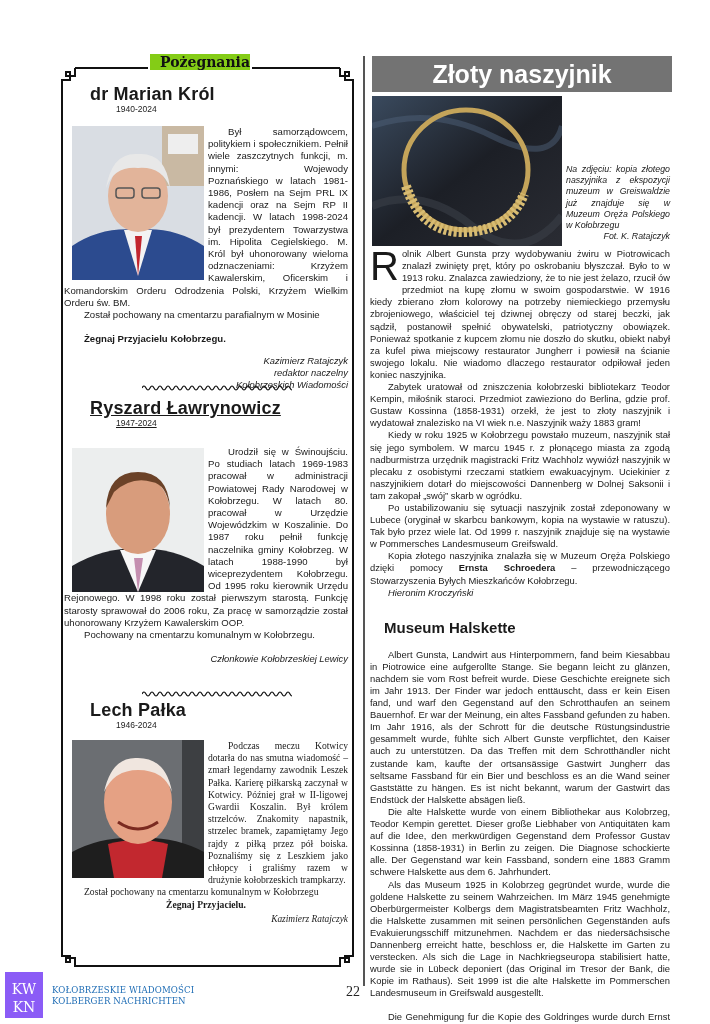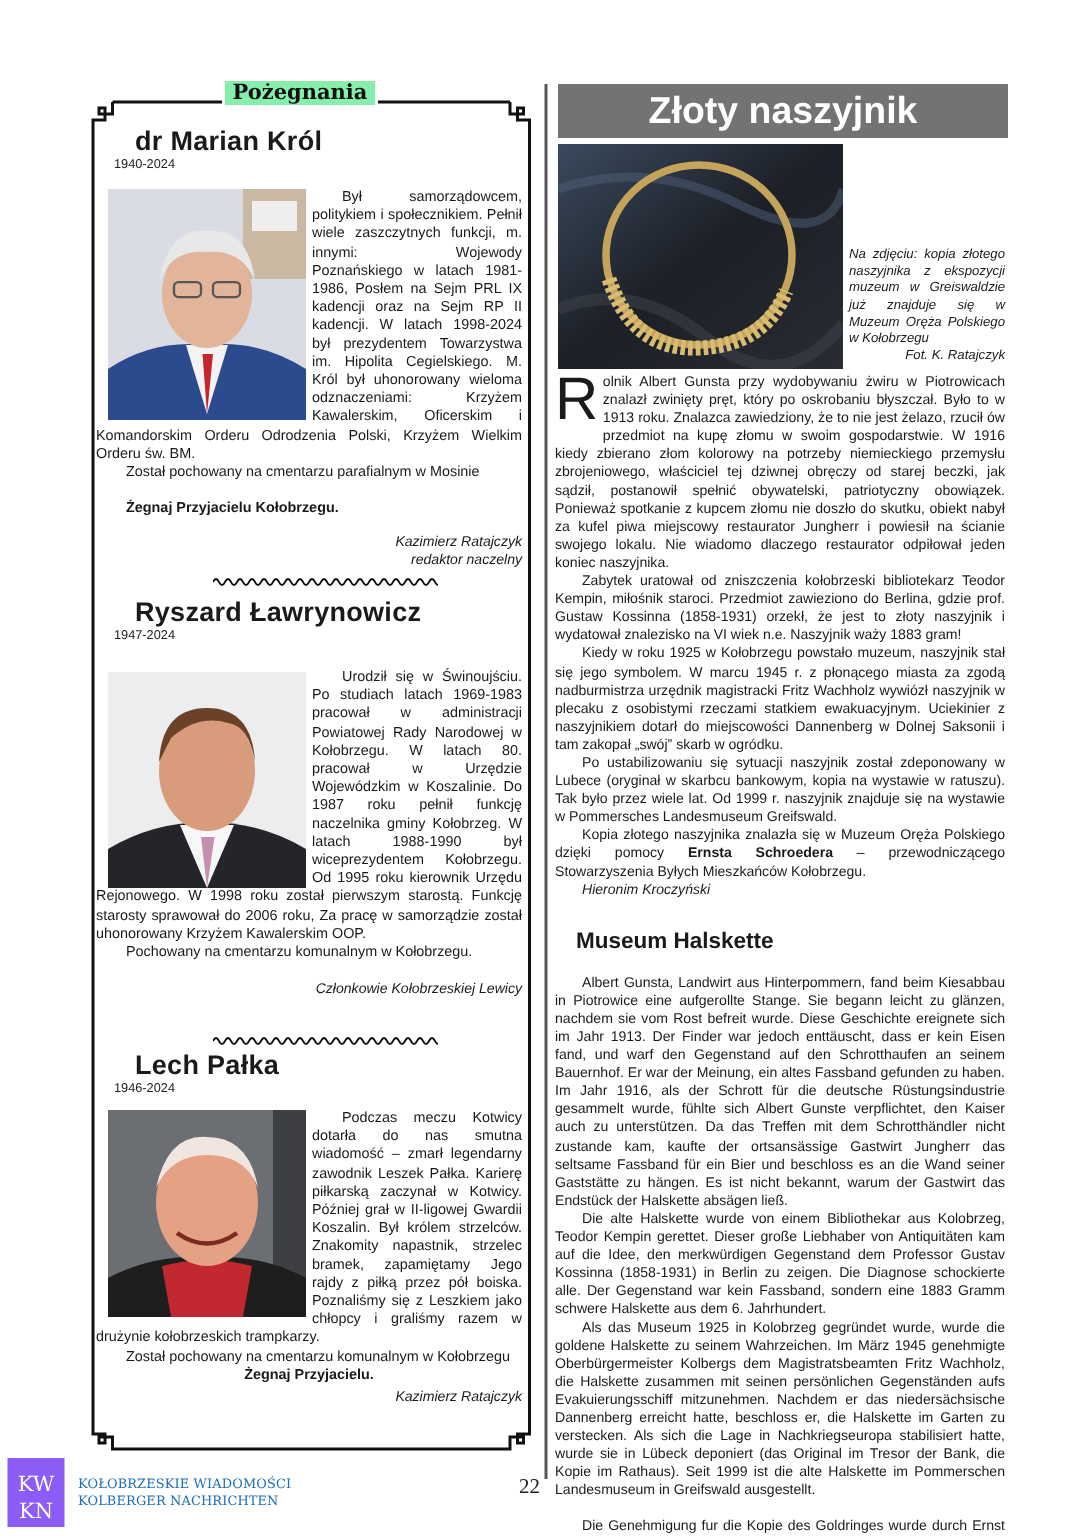--- a/index.html
+++ b/index.html
@@ -2,27 +2,27 @@
 <html><head>
 <meta charset="utf-8">
 <style>
   * { box-sizing: border-box; margin: 0; padding: 0; }
   html, body { width: 710px; height: 1024px; background: #ffffff; overflow: hidden; }
   body { position: relative; font-family: "Liberation Sans", sans-serif; color: #1a1a1a; }
 
   
   .frame-svg { position: absolute; left: 0; top: 0; width: 710px; height: 1024px; pointer-events: none; }
   .section-title {
-    position: absolute; left: 150px; top: 54px; width: 100px; text-align: center;
-    font-family: "DejaVu Serif", serif; font-weight: bold; font-size: 14px; background: #86efac; color: #111;
+    position: absolute; left: 150px; top: 54px; width: 100px; text-align: right;
+    font-family: "DejaVu Serif", serif; font-weight: bold; font-size: 14px; background: #84cc16; color: #111;
   }
   .left-col { position: absolute; left: 64px; top: 80px; width: 284px; font-size: 9.6px; line-height: 12.2px; }
   .obit { position: absolute; left: 0; width: 284px; }
   .obit-name { font-size: 18px; font-weight: bold; letter-spacing: 0.2px; line-height: 20px; padding-left: 26px; }
-  .obit-years { font-size: 8.5px; color: #222; padding-left: 12px; line-height: 10px; }
+  .obit-years { font-size: 8.5px; color: #222; padding-left: 12px; line-height: 10px; margin-left: 40px; }
   .photo { position: absolute; left: 8px; width: 132px; overflow: hidden; }
   .obit-text { position: absolute; left: 0; width: 284px; text-align: justify; }
   .obit-text p { text-indent: 20px; }
   .float-pad { float: left; width: 144px; height: 154px; }
   .sig { text-align: right; font-style: italic; font-size: 9.4px; line-height: 12px; }
   .farewell { font-weight: bold; }
   .wave { position: absolute; left: 78px; width: 150px; height: 8px; }
 
   
   .vline { position: absolute; left: 363px; top: 56px; width: 2px; height: 930px; background: #555; }
@@ -84,28 +84,29 @@
     </svg>
   </div>
   <div class="obit-text" style="top:46px;">
     <div class="float-pad" style="height:154px;"></div>
     <p>Był samorządowcem, politykiem i społecznikiem. Pełnił wiele zaszczytnych funkcji, m. innymi: Wojewody Poznańskiego w latach 1981-1986, Posłem na Sejm PRL IX kadencji oraz na Sejm RP II kadencji. W latach 1998-2024 był prezydentem Towarzystwa im. Hipolita Cegielskiego. M. Król był uhonorowany wieloma odznaczeniami: Krzyżem Kawalerskim, Oficerskim i Komandorskim Orderu Odrodzenia Polski, Krzyżem Wielkim Orderu św. BM.</p>
     <p>Został pochowany na cmentarzu parafialnym w Mosinie</p>
     <p class="farewell" style="text-indent:20px;margin-top:12px;">Żegnaj Przyjacielu Kołobrzegu.</p>
     <div class="sig" style="margin-top:10px;">
       <div>Kazimierz Ratajczyk</div>
       <div>redaktor naczelny</div>
+      <div>Kołobrzeskich Wiadomości</div>
     </div>
   </div>
 
   <svg class="wave" style="top:304px;" viewBox="0 0 150 8">
     <path id="wv1" fill="none" stroke="#111" stroke-width="1.2" d="M0 4 q2 -4 4 0 t4 0 q2 -4 4 0 t4 0 q2 -4 4 0 t4 0 q2 -4 4 0 t4 0 q2 -4 4 0 t4 0 q2 -4 4 0 t4 0 q2 -4 4 0 t4 0 q2 -4 4 0 t4 0 q2 -4 4 0 t4 0 q2 -4 4 0 t4 0 q2 -4 4 0 t4 0 q2 -4 4 0 t4 0 q2 -4 4 0 t4 0 q2 -4 4 0 t4 0 q2 -4 4 0 t4 0 q2 -4 4 0 t4 0 q2 -4 4 0 t4 0 q2 -4 4 0 t4 0 q2 -4 4 0 t4 0"></path>
   </svg>
 
-  <div class="obit" style="top:318px;">
+  <div class="obit" style="top:318px;text-decoration:underline;">
     <div class="obit-name">Ryszard Ławrynowicz</div>
     <div class="obit-years">1947-2024</div>
   </div>
   <div class="photo" style="top:368px;height:144px;">
     <svg width="132" height="144" viewBox="0 0 132 144">
       <rect width="132" height="144" fill="#eceeee"></rect>
       <path d="M0 144 V118 Q30 100 66 100 Q102 100 132 118 V144 Z" fill="#23252b"></path>
       <path d="M48 102 L66 144 L84 102 Z" fill="#f7f7f7"></path>
       <path d="M62 110 L66 144 L71 110 Z" fill="#c48fb0"></path>
       <ellipse cx="66" cy="66" rx="32" ry="40" fill="#d89c7c"></ellipse>
@@ -133,21 +134,21 @@
     <svg width="132" height="138" viewBox="0 0 132 138">
       <rect width="132" height="138" fill="#6b6e72"></rect>
       <rect x="110" y="0" width="22" height="138" fill="#3d3f42"></rect>
       <path d="M0 138 V112 Q30 96 66 98 Q102 96 132 112 V138 Z" fill="#1e1e1e"></path>
       <path d="M36 104 Q66 96 96 104 L90 138 L42 138 Z" fill="#c2282f"></path>
       <ellipse cx="66" cy="62" rx="34" ry="42" fill="#e5a184"></ellipse>
       <path d="M32 52 Q40 16 66 18 Q94 18 100 52 Q92 30 66 30 Q42 30 32 52Z" fill="#f0e6df"></path>
       <path d="M46 82 Q66 96 86 82" fill="none" stroke="#7a2a20" stroke-width="3"></path>
     </svg>
   </div>
-  <div class="obit-text" style="top:660px;">
+  <div class="obit-text" style="top:660px;font-family:Liberation Serif, serif;">
     <div class="float-pad" style="height:138px;"></div>
     <p>Podczas meczu Kotwicy dotarła do nas smutna wiadomość – zmarł legendarny zawodnik Leszek Pałka. Karierę piłkarską zaczynał w Kotwicy. Później grał w II-ligowej Gwardii Koszalin. Był królem strzelców. Znakomity napastnik, strzelec bramek, zapamiętamy Jego rajdy z piłką przez pół boiska. Poznaliśmy się z Leszkiem jako chłopcy i graliśmy razem w drużynie kołobrzeskich trampkarzy.</p>
     <p style="text-align:justify;">Został pochowany na cmentarzu komunalnym w Kołobrzegu</p>
     <p class="farewell" style="text-indent:0;text-align:center;">Żegnaj Przyjacielu.</p>
     <div class="sig" style="margin-top:2px;">
       <div>Kazimierz Ratajczyk</div>
     </div>
   </div>
 </div>
 

